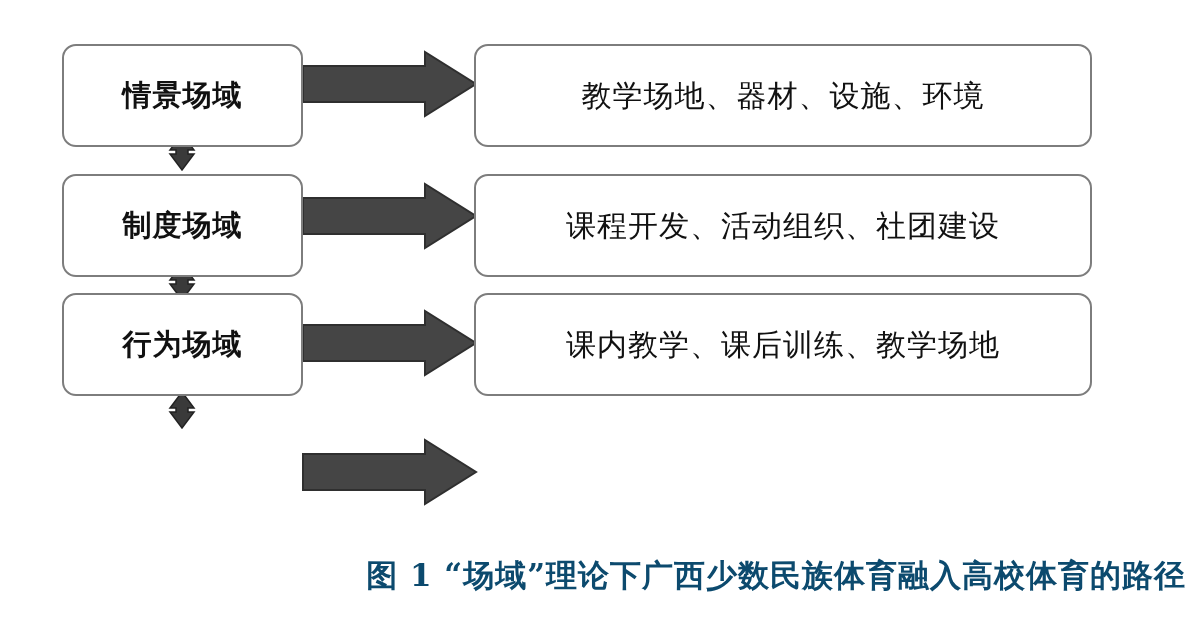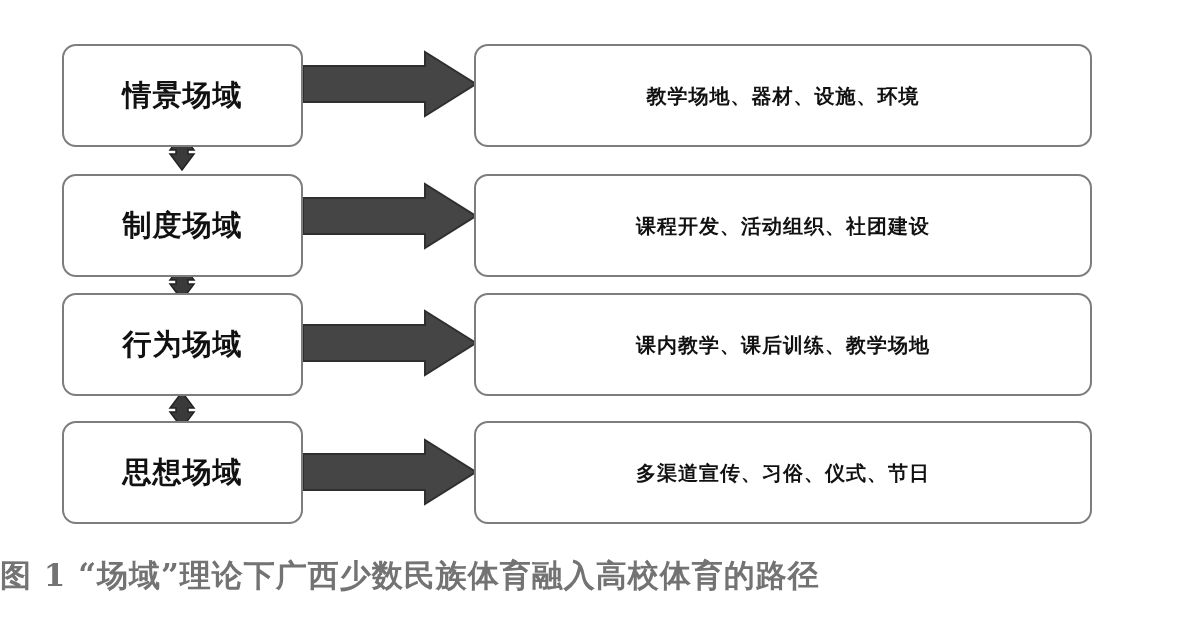--- a/index.html
+++ b/index.html
@@ -46,46 +46,46 @@
     width: 241px;
     height: 103px;
     font-size: 29px;
     letter-spacing: 1px;
     font-weight: 600;
   }
   .node.right-node {
     left: 474px;
     width: 618px;
     height: 103px;
-    font-size: 20px;
+    font-size: 30px;
     letter-spacing: 1px;
-    font-weight: 700;
+    font-weight: 400;
   }
   .row-1 { top: 33px; margin-top: 11px; }
   .row-2 { top: 174px; }
   .row-3 { top: 293px; }
   .row-4 { top: 421px; }
 
   .node-label {
     display: block;
     white-space: nowrap;
   }
 
   
   .caption {
     position: absolute;
     left: 0;
     top: 555px;
     width: 1186px;
-    text-align: left;
+    text-align: right;
     font-family: "DejaVu Serif", "Liberation Serif", serif;
     font-size: 31px;
     font-weight: 700;
     letter-spacing: 1px;
-    color: #737373;
+    color: #0c4a6e;
     white-space: nowrap;
   }
 </style>
 </head>
 <body>
 
 <div id="figure-root">
 
   <svg class="diagram-svg" viewBox="0 0 1186 623" xmlns="http://www.w3.org/2000/svg">
 
@@ -124,22 +124,16 @@
     <span class="node-label">行为场域</span>
   </div>
 
   <div class="node right-node row-2">
     <span class="node-label">课程开发、活动组织、社团建设</span>
   </div>
   <div class="node right-node row-3">
     <span class="node-label">课内教学、课后训练、教学场地</span>
   </div>
 
-  <div class="node left-node row-4">
-    <span class="node-label">思想场域</span>
-  </div>
-  <div class="node right-node row-4">
-    <span class="node-label">多渠道宣传、习俗、仪式、节日</span>
-  </div>
 
   <div class="caption">图 1 “场域”理论下广西少数民族体育融入高校体育的路径</div>
 
 </div>
 
 </body></html>

